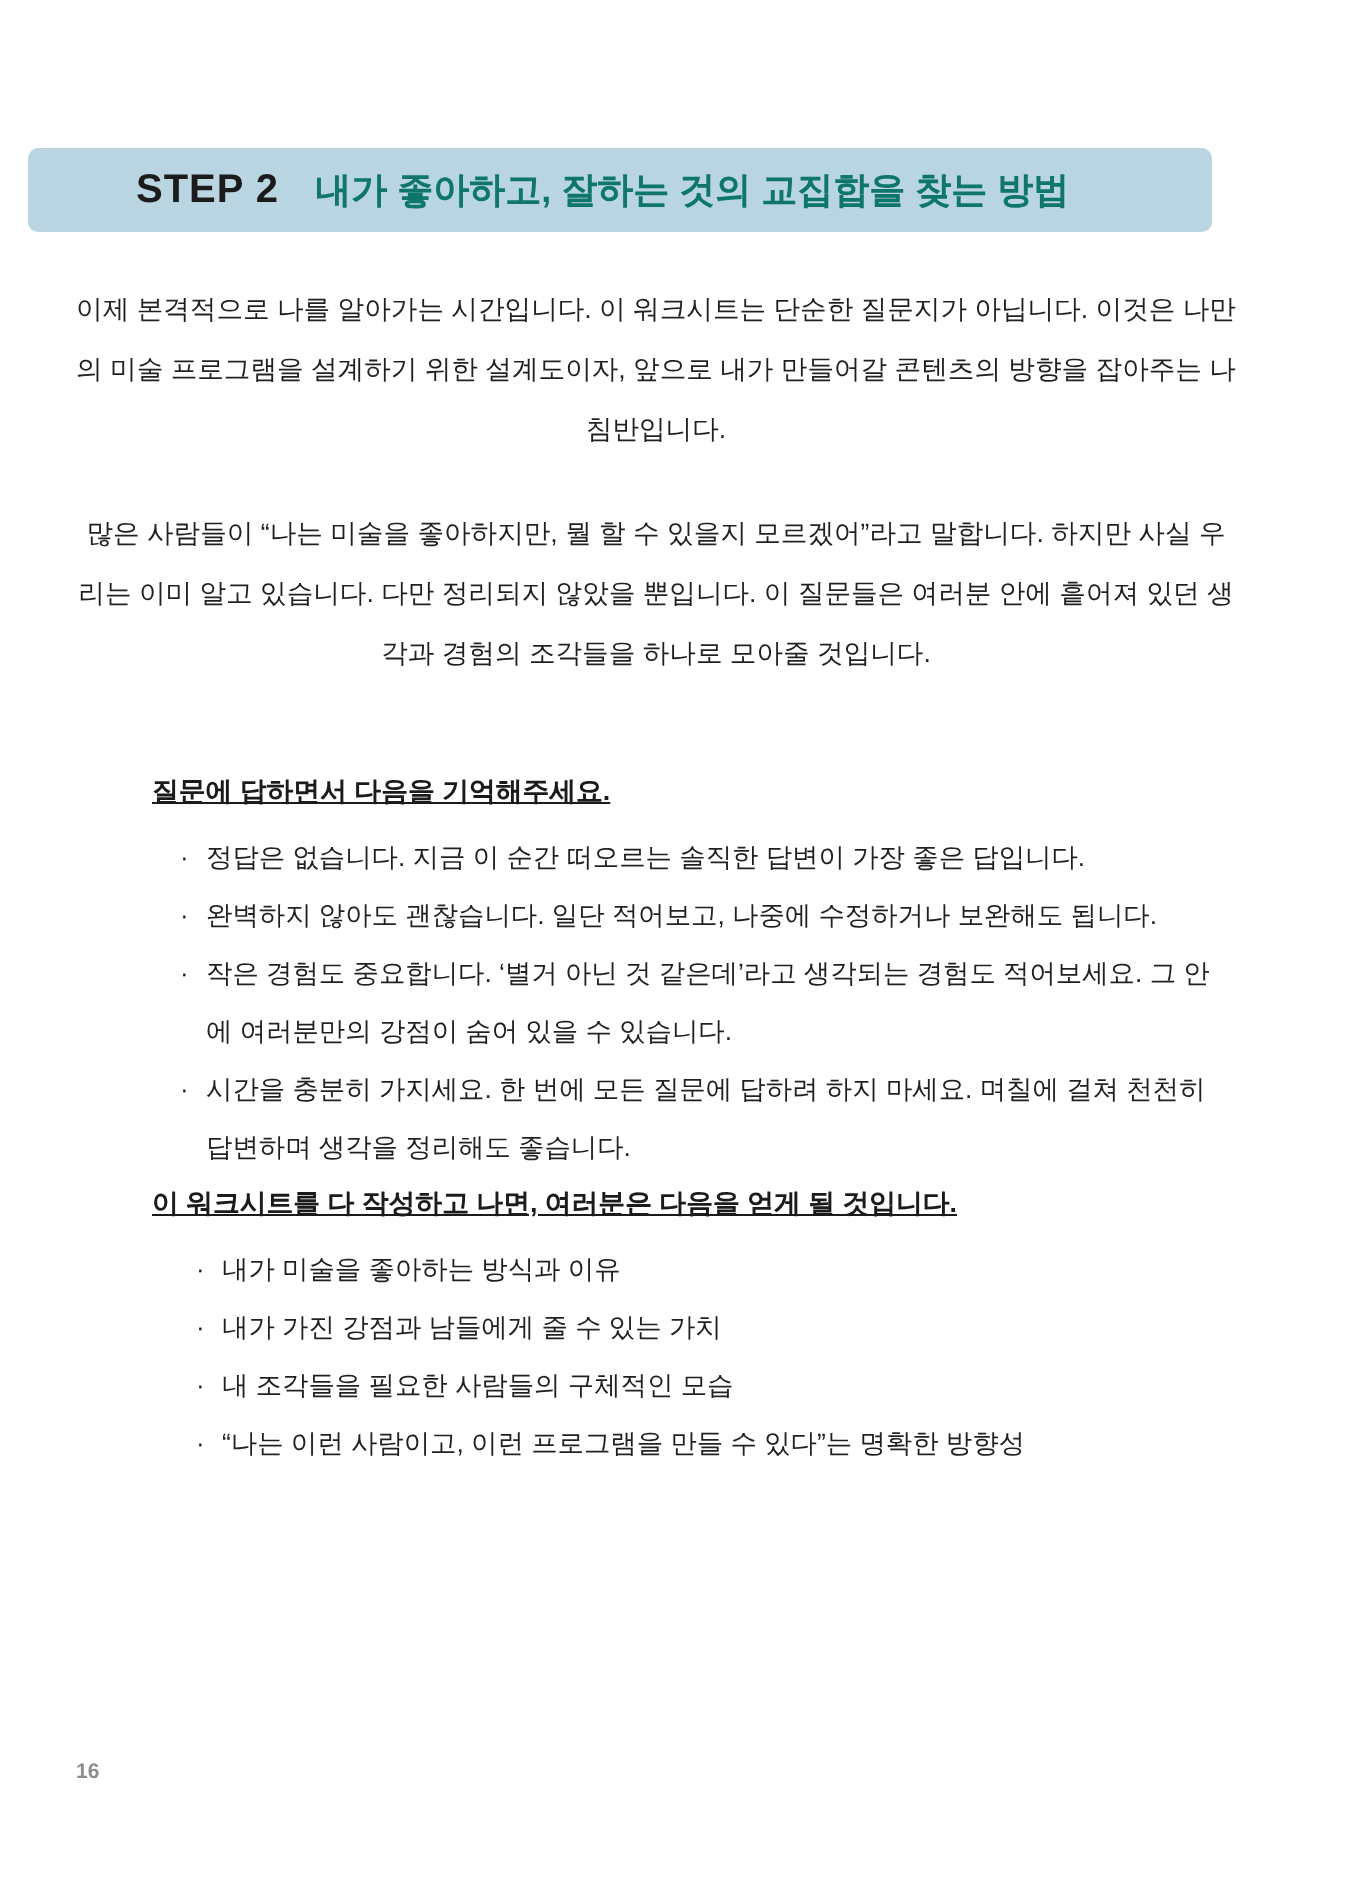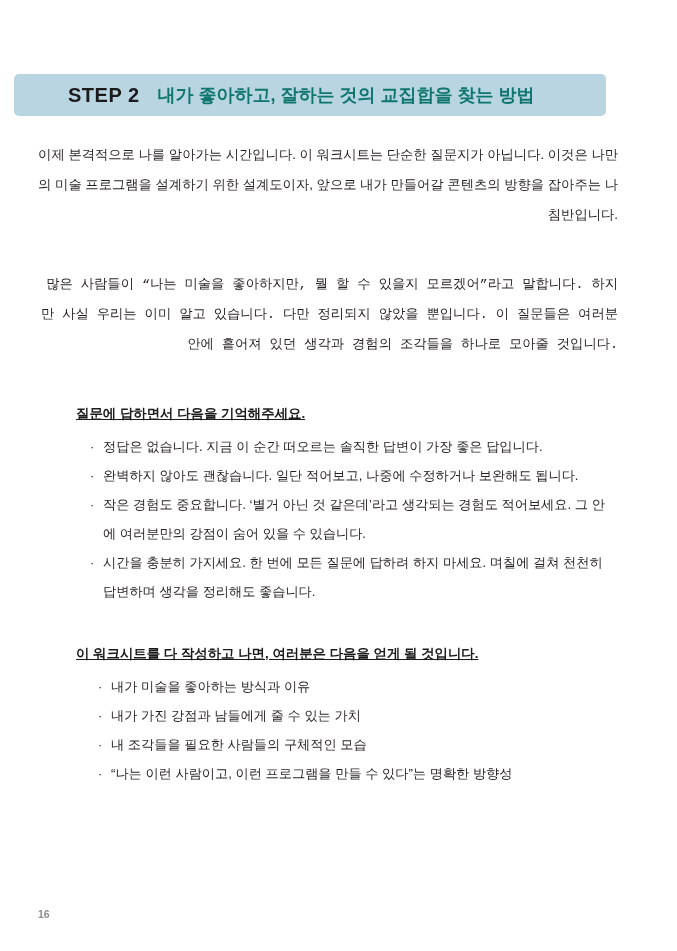--- a/index.html
+++ b/index.html
@@ -57,25 +57,24 @@
     left: 38px;
     top: 140px;
     width: 580px;
   }
 
   p.para {
     margin: 0 0 0 0;
     font-size: 13.3px;
     line-height: 30px;
     color: #231f20;
-    text-align: right;
+    text-align: center;
   }
   .para + .para {
-    margin-top: 40px;
-    font-family: Liberation Mono, monospace;
+    margin-top: 22px;
   }
 
   .block-heading {
     font-size: 13.4px;
     font-weight: bold;
     line-height: 28px;
     color: #1b1b1b;
     margin: 0;
     padding-left: 38px;
     text-decoration: underline;
@@ -100,34 +99,33 @@
     top: 0;
     font-size: 13px;
     line-height: 29px;
     color: #231f20;
   }
 
   .group-1 {
     margin-top: 40px;
   }
   .group-2 {
-    margin-top: 34px;
   }
   ul.bullets.tight li {
     line-height: 29px;
   }
   ul.bullets.indented {
     padding-left: 60px;
   }
 
   
   .page-number {
     position: absolute;
     left: 38px;
-    top: 908px;
+    top: 880px;
     font-size: 10.5px;
     color: #8d8d8d;
     font-weight: bold;
   }
 </style>
 </head>
 <body>
 
 <div class="page">
 

